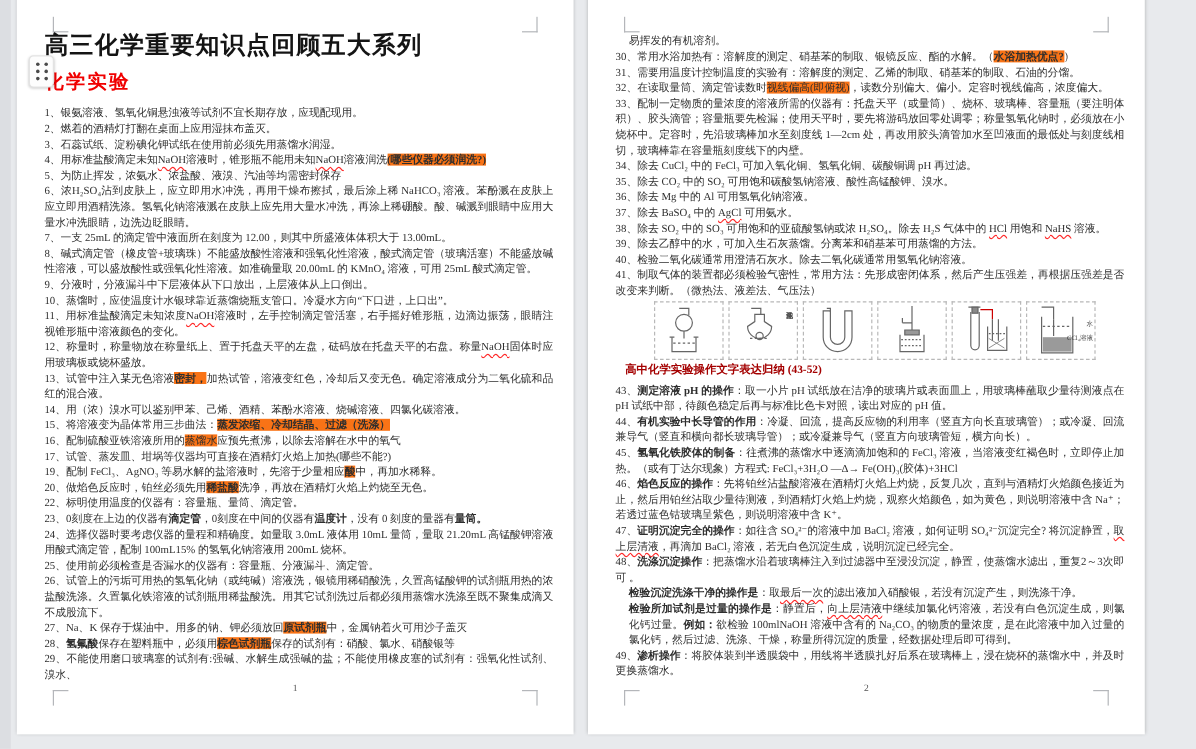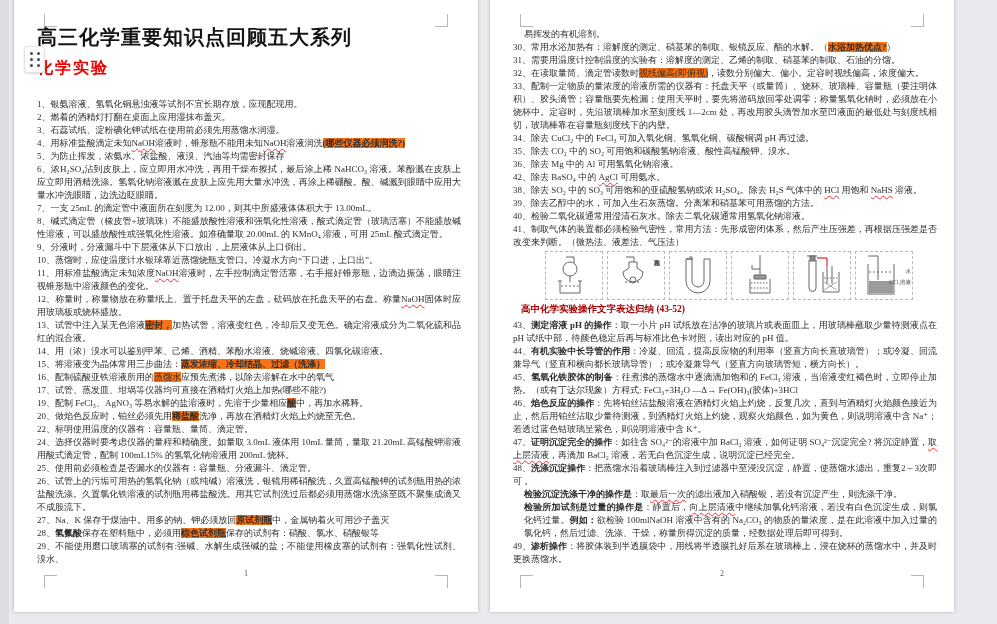--- a/index.html
+++ b/index.html
@@ -11,21 +11,21 @@
   .left-strip{position:absolute;left:0;top:0;width:9px;height:624px;background:#dcdee2;}
   .page{
     position:absolute;top:-6px;height:618px;width:464px;background:#ffffff;
     box-shadow:0 0 3px rgba(0,0,0,.25);
   }
   #page1{left:14px;}
   #page2{left:490px;}
   .content{position:absolute;left:23px;right:17px;top:0;color:#2e2e2e;}
   .doc-title{margin-top:30px;text-align:left;font-size:20px;font-weight:bold;color:#141414;letter-spacing:1px;}
   .doc-subtitle{margin-top:7px;font-size:16px;font-weight:bold;color:#f00000;letter-spacing:2px;}
-  .items{margin-top:19px;font-size:9px;line-height:13px;text-align:justify;}
+  .items{margin-top:9px;font-size:9px;line-height:13px;text-align:justify;}
   #page2 .items{margin-top:0;}
   #p2-items-a{padding-top:34px;}
   .item{margin:0;}
   .item.ind{padding-left:11px;}
   .b{font-weight:bold;}
   .h{background:#f97316;}
   .w{text-decoration:underline wavy #ff2a2a;text-decoration-thickness:1px;text-underline-offset:2px;}
   .section-heading{
     font-size:9.5px;font-weight:bold;color:#a40000;margin:3px 0 3px 8px;line-height:13px;
   }
@@ -97,20 +97,21 @@
         <div class="item"><span class="">11、用标准盐酸滴定未知浓度</span><span class="w">NaOH</span><span class="">溶液时，左手控制滴定管活塞，右手摇好锥形瓶，边滴边振荡，眼睛注视锥形瓶中溶液颜色的变化。</span></div>
         <div class="item"><span class="">12、称量时，称量物放在称量纸上、置于托盘天平的左盘，砝码放在托盘天平的右盘。称量</span><span class="w">NaOH</span><span class="">固体时应用玻璃板或烧杯盛放。</span></div>
         <div class="item"><span class="">13、试管中注入某无色溶液</span><span class="b h">密封，</span><span class="">加热试管，溶液变红色，冷却后又变无色。确定溶液成分为二氧化硫和品红的混合液。</span></div>
         <div class="item"><span class="">14、用（浓）溴水可以鉴别甲苯、己烯、酒精、苯酚水溶液、烧碱溶液、四氯化碳溶液。</span></div>
         <div class="item"><span class="">15、将溶液变为晶体常用三步曲法：</span><span class="b h">蒸发浓缩、冷却结晶、过滤（洗涤）</span></div>
         <div class="item"><span class="">16、配制硫酸亚铁溶液所用的</span><span class="h">蒸馏水</span><span class="">应预先煮沸，以除去溶解在水中的氧气</span></div>
         <div class="item"><span class="">17、试管、蒸发皿、坩埚等仪器均可直接在酒精灯火焰上加热(哪些不能?)</span></div>
         <div class="item"><span class="">19、配制 FeCl₃、AgNO₃ 等易水解的盐溶液时，先溶于少量相应</span><span class="b h">酸</span><span class="">中，再加水稀释。</span></div>
         <div class="item"><span class="">20、做焰色反应时，铂丝必须先用</span><span class="b h">稀盐酸</span><span class="">洗净，再放在酒精灯火焰上灼烧至无色。</span></div>
         <div class="item"><span class="">22、标明使用温度的仪器有：容量瓶、量筒、滴定管。</span></div>
+        <div class="item"><span class="">23、0刻度在上边的仪器有</span><span class="b">滴定管</span><span class="">，0刻度在中间的仪器有</span><span class="b">温度计</span><span class="">，没有 0 刻度的量器有</span><span class="b">量筒。</span></div>
         <div class="item"><span class="">24、选择仪器时要考虑仪器的量程和精确度。如量取 3.0mL 液体用 10mL 量筒，量取 21.20mL 高锰酸钾溶液用酸式滴定管，配制 100mL15% 的氢氧化钠溶液用 200mL 烧杯。</span></div>
         <div class="item"><span class="">25、使用前必须检查是否漏水的仪器有：容量瓶、分液漏斗、滴定管。</span></div>
         <div class="item"><span class="">26、试管上的污垢可用热的氢氧化钠（或纯碱）溶液洗，银镜用稀硝酸洗，久置高锰酸钾的试剂瓶用热的浓盐酸洗涤。久置氯化铁溶液的试剂瓶用稀盐酸洗。用其它试剂洗过后都必须用蒸馏水洗涤至既不聚集成滴又不成股流下。</span></div>
         <div class="item"><span class="">27、Na、K 保存于煤油中。用多的钠、钾必须放回</span><span class="b h">原试剂瓶</span><span class="">中，金属钠着火可用沙子盖灭</span></div>
         <div class="item"><span class="">28、</span><span class="b">氢氟酸</span><span class="">保存在塑料瓶中，必须用</span><span class="b h">棕色试剂瓶</span><span class="">保存的试剂有：硝酸、氯水、硝酸银等</span></div>
         <div class="item"><span class="">29、不能使用磨口玻璃塞的试剂有:强碱、水解生成强碱的盐；不能使用橡皮塞的试剂有：强氧化性试剂、溴水、</span></div>
       </div>
   </div>
   <div class="page-number">1</div>
 </div>
@@ -123,21 +124,21 @@
   <div class="content">
     <div class="items" id="p2-items-a">
         <div class="item ind"><span class="">易挥发的有机溶剂。</span></div>
         <div class="item"><span class="">30、常用水浴加热有：溶解度的测定、硝基苯的制取、银镜反应、酯的水解。（</span><span class="b h">水浴加热优点?</span><span class="">）</span></div>
         <div class="item"><span class="">31、需要用温度计控制温度的实验有：溶解度的测定、乙烯的制取、硝基苯的制取、石油的分馏。</span></div>
         <div class="item"><span class="">32、在读取量筒、滴定管读数时</span><span class="h">视线偏高(即俯视)</span><span class="">，读数分别偏大、偏小。定容时视线偏高，浓度偏大。</span></div>
         <div class="item"><span class="">33、配制一定物质的量浓度的溶液所需的仪器有：托盘天平（或量筒）、烧杯、玻璃棒、容量瓶（要注明体积）、胶头滴管；容量瓶要先检漏；使用天平时，要先将游码放回零处调零；称量氢氧化钠时，必须放在小烧杯中。定容时，先沿玻璃棒加水至刻度线 1—2cm 处，再改用胶头滴管加水至凹液面的最低处与刻度线相切，玻璃棒靠在容量瓶刻度线下的内壁。</span></div>
         <div class="item"><span class="">34、除去 CuCl₂ 中的 FeCl₃ 可加入氧化铜、氢氧化铜、碳酸铜调 pH 再过滤。</span></div>
         <div class="item"><span class="">35、除去 CO₂ 中的 SO₂ 可用饱和碳酸氢钠溶液、酸性高锰酸钾、溴水。</span></div>
         <div class="item"><span class="">36、除去 Mg 中的 Al 可用氢氧化钠溶液。</span></div>
-        <div class="item"><span class="">42、除去 BaSO₄ 中的 </span><span class="w">AgCl</span><span class=""> 可用氨水。</span></div>
+        <div class="item"><span class="">37、除去 BaSO₄ 中的 </span><span class="w">AgCl</span><span class=""> 可用氨水。</span></div>
         <div class="item"><span class="">38、除去 SO₂ 中的 SO₃ 可用饱和的亚硫酸氢钠或浓 H₂SO₄。除去 H₂S 气体中的 </span><span class="w">HCl</span><span class=""> 用饱和 </span><span class="w">NaHS</span><span class=""> 溶液。</span></div>
         <div class="item"><span class="">39、除去乙醇中的水，可加入生石灰蒸馏。分离苯和硝基苯可用蒸馏的方法。</span></div>
         <div class="item"><span class="">40、检验二氧化碳通常用澄清石灰水。除去二氧化碳通常用氢氧化钠溶液。</span></div>
         <div class="item"><span class="">41、制取气体的装置都必须检验气密性，常用方法：先形成密闭体系，然后产生压强差，再根据压强差是否改变来判断。（微热法、液差法、气压法）</span></div>
       </div>
 
     <div class="figures">
       <div class="figbox">
         <svg width="44" height="41" viewBox="0 0 44 41" fill="none" stroke="#666" stroke-width="1">
           <path d="M14 2 h8 v6"></path>

